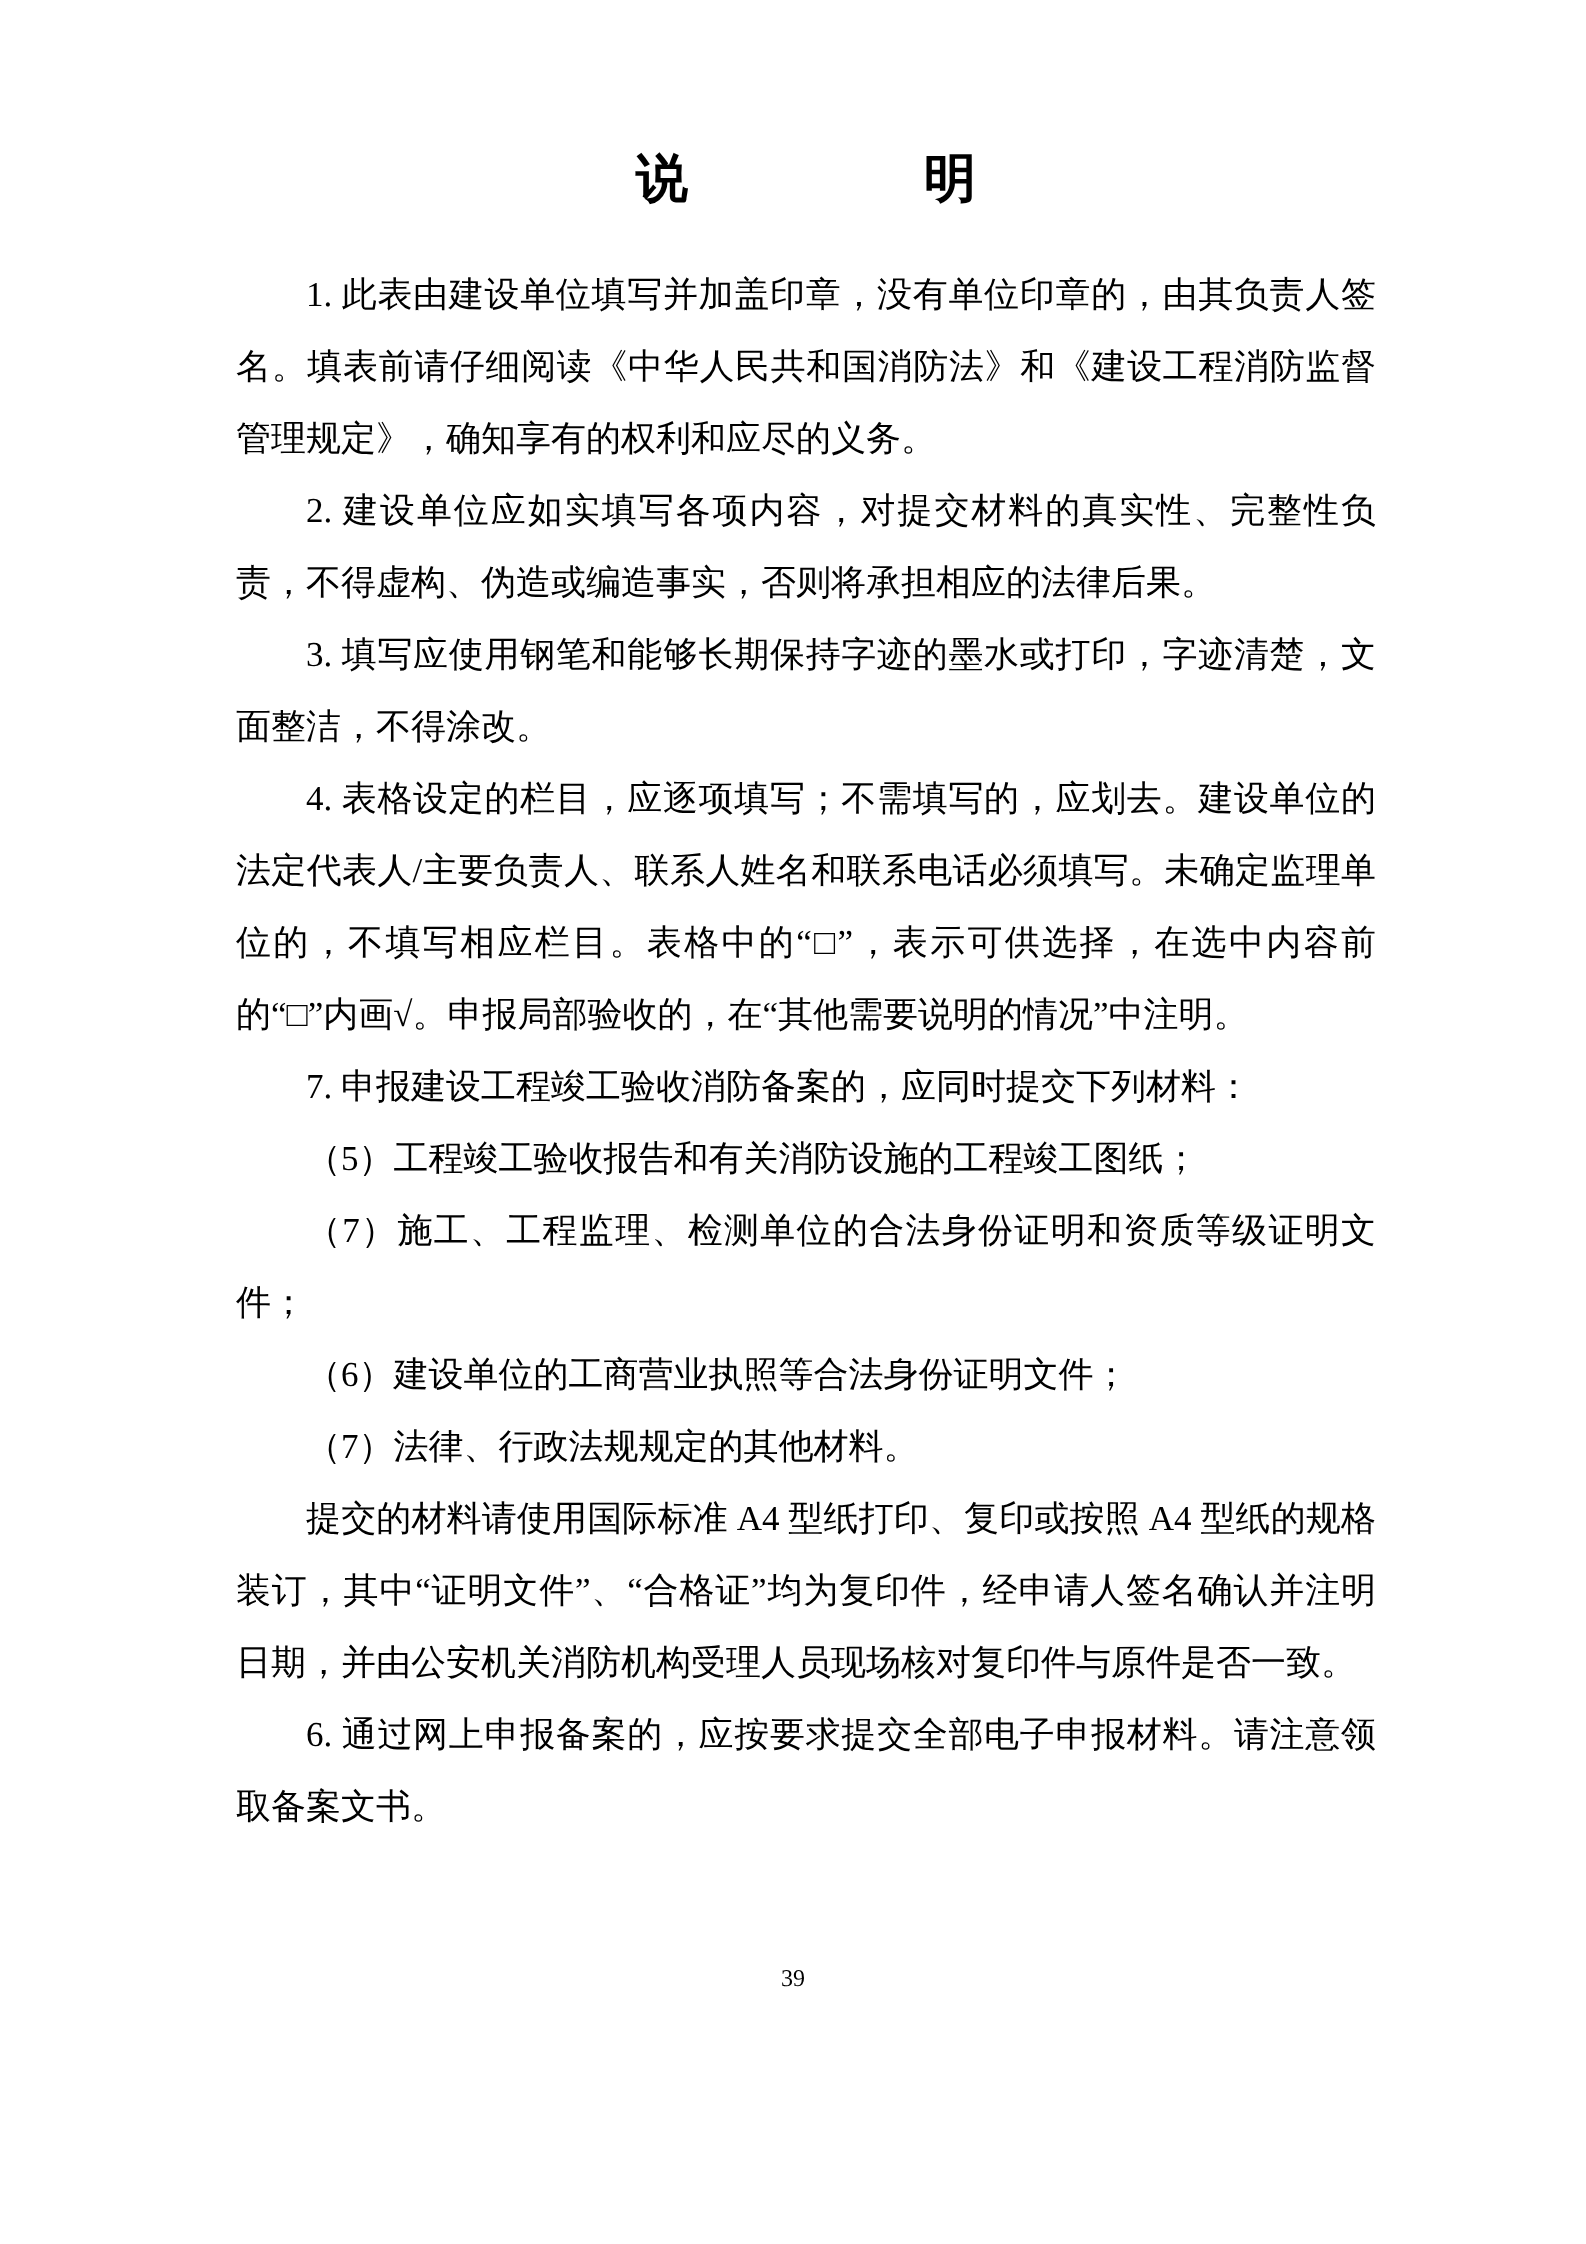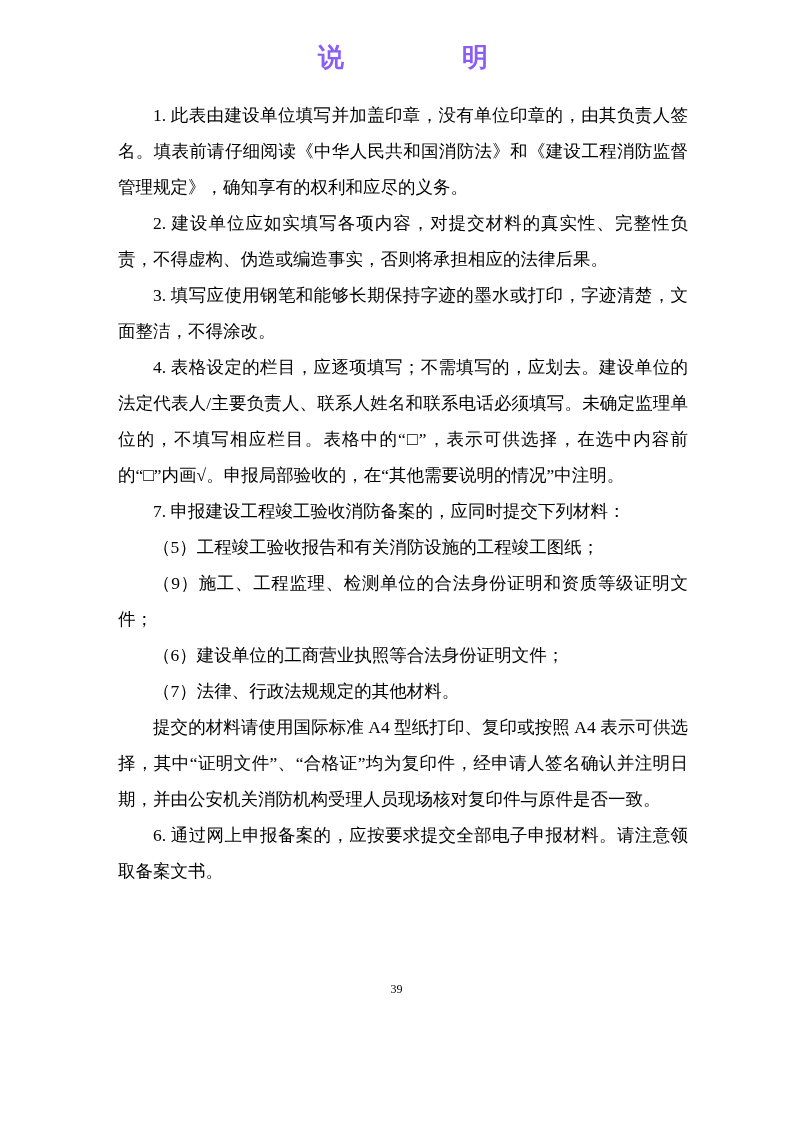--- a/index.html
+++ b/index.html
@@ -20,27 +20,27 @@
     overflow: hidden;
   }
   .page-inner {
     position: absolute;
     left: 118px;
     top: 0;
     width: 570px;
     height: 1122px;
   }
   .doc-title {
-    margin-top: 40px;
+    margin-top: 72px;
     text-align: center;
     font-size: 26px;
     font-weight: bold;
     letter-spacing: 22px;
     padding-left: 22px;
-    color: #8b5cf6;
+    color: #000000;
     font-family: "Liberation Serif", serif;
   }
   .body-text {
     margin-top: 22px;
     font-size: 17.5px;
     line-height: 36px;
     color: #000;
     text-align: justify;
     font-family: "Liberation Serif", serif;
   }
@@ -70,23 +70,23 @@
 
     <div class="doc-title">说　　明</div>
 
     <div class="body-text">
       <p class="para">1. 此表由建设单位填写并加盖印章，没有单位印章的，由其负责人签名。填表前请仔细阅读《中华人民共和国消防法》和《建设工程消防监督管理规定》，确知享有的权利和应尽的义务。</p>
       <p class="para">2. 建设单位应如实填写各项内容，对提交材料的真实性、完整性负责，不得虚构、伪造或编造事实，否则将承担相应的法律后果。</p>
       <p class="para">3. 填写应使用钢笔和能够长期保持字迹的墨水或打印，字迹清楚，文面整洁，不得涂改。</p>
       <p class="para">4. 表格设定的栏目，应逐项填写；不需填写的，应划去。建设单位的法定代表人/主要负责人、联系人姓名和联系电话必须填写。未确定监理单位的，不填写相应栏目。表格中的“□”，表示可供选择，在选中内容前的“□”内画√。申报局部验收的，在“其他需要说明的情况”中注明。</p>
       <p class="para">7. 申报建设工程竣工验收消防备案的，应同时提交下列材料：</p>
       <p class="para sub">（5）工程竣工验收报告和有关消防设施的工程竣工图纸；</p>
-      <p class="para sub">（9）施工、工程监理、检测单位的合法身份证明和资质等级证明文件；</p>
+      <p class="para sub">（7）施工、工程监理、检测单位的合法身份证明和资质等级证明文件；</p>
       <p class="para sub">（6）建设单位的工商营业执照等合法身份证明文件；</p>
       <p class="para sub">（7）法律、行政法规规定的其他材料。</p>
-      <p class="para">提交的材料请使用国际标准 A4 型纸打印、复印或按照 A4 表示可供选择，其中“证明文件”、“合格证”均为复印件，经申请人签名确认并注明日期，并由公安机关消防机构受理人员现场核对复印件与原件是否一致。</p>
+      <p class="para">提交的材料请使用国际标准 A4 型纸打印、复印或按照 A4 型纸的规格装订，其中“证明文件”、“合格证”均为复印件，经申请人签名确认并注明日期，并由公安机关消防机构受理人员现场核对复印件与原件是否一致。</p>
       <p class="para">6. 通过网上申报备案的，应按要求提交全部电子申报材料。请注意领取备案文书。</p>
     </div>
 
   </div>
 
   <div class="page-number">39</div>
 </div>
 
 </body></html>

